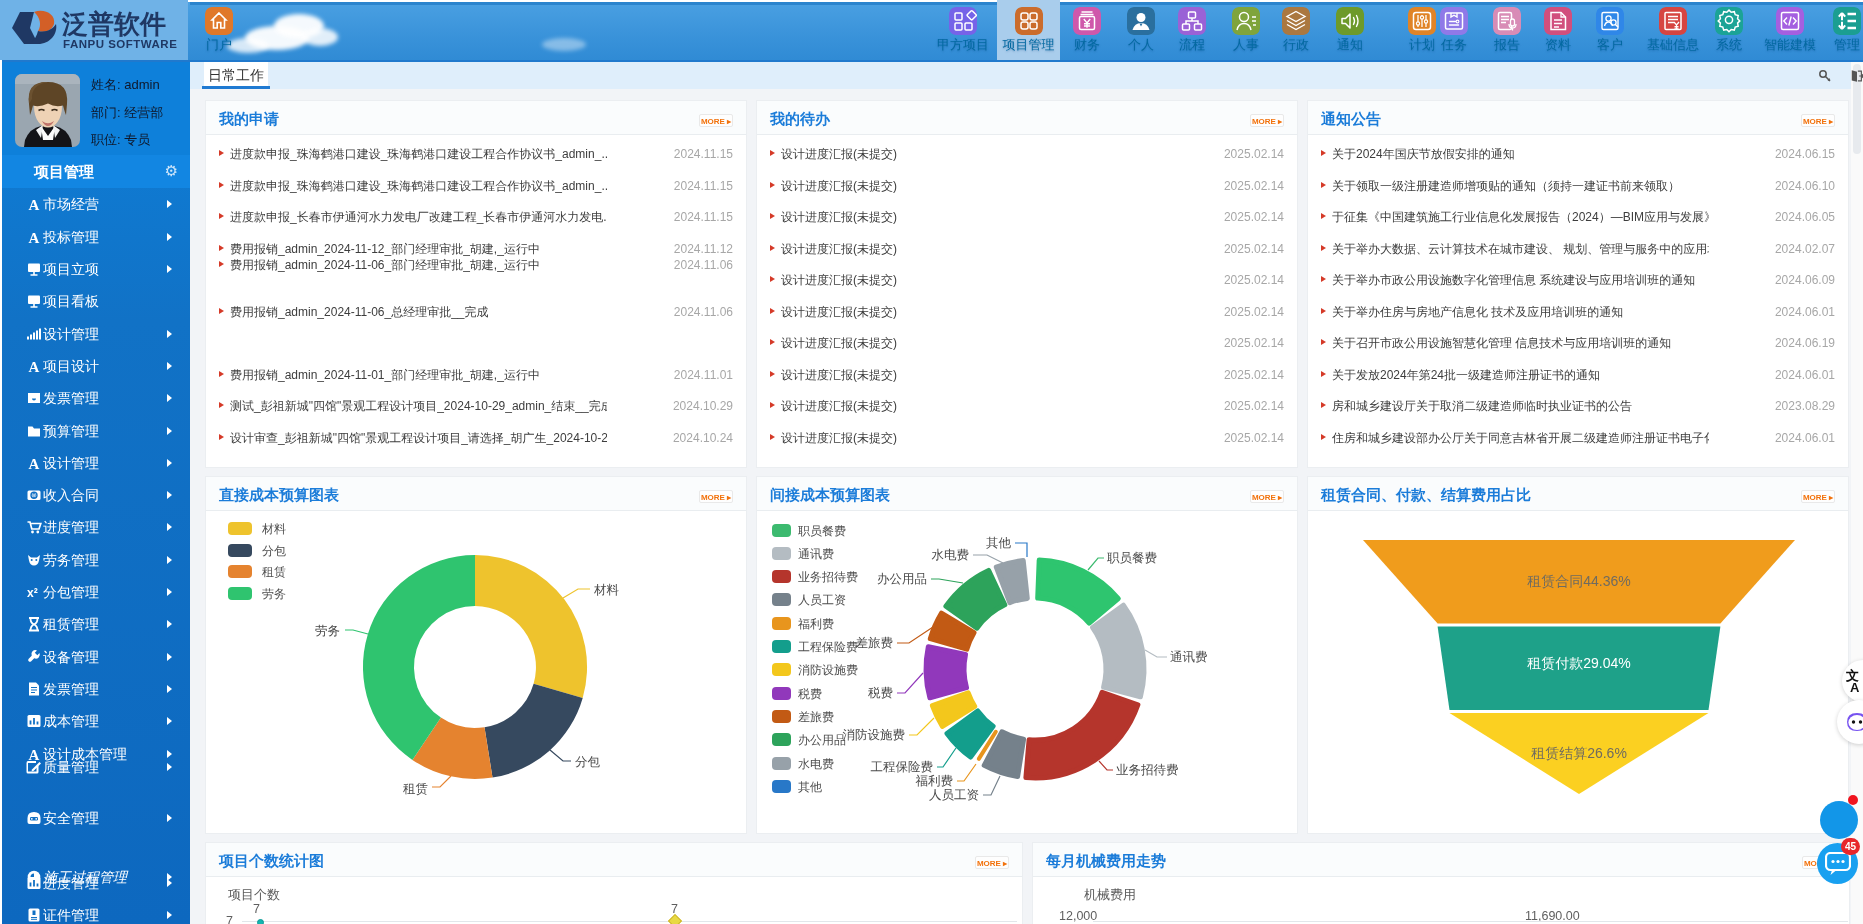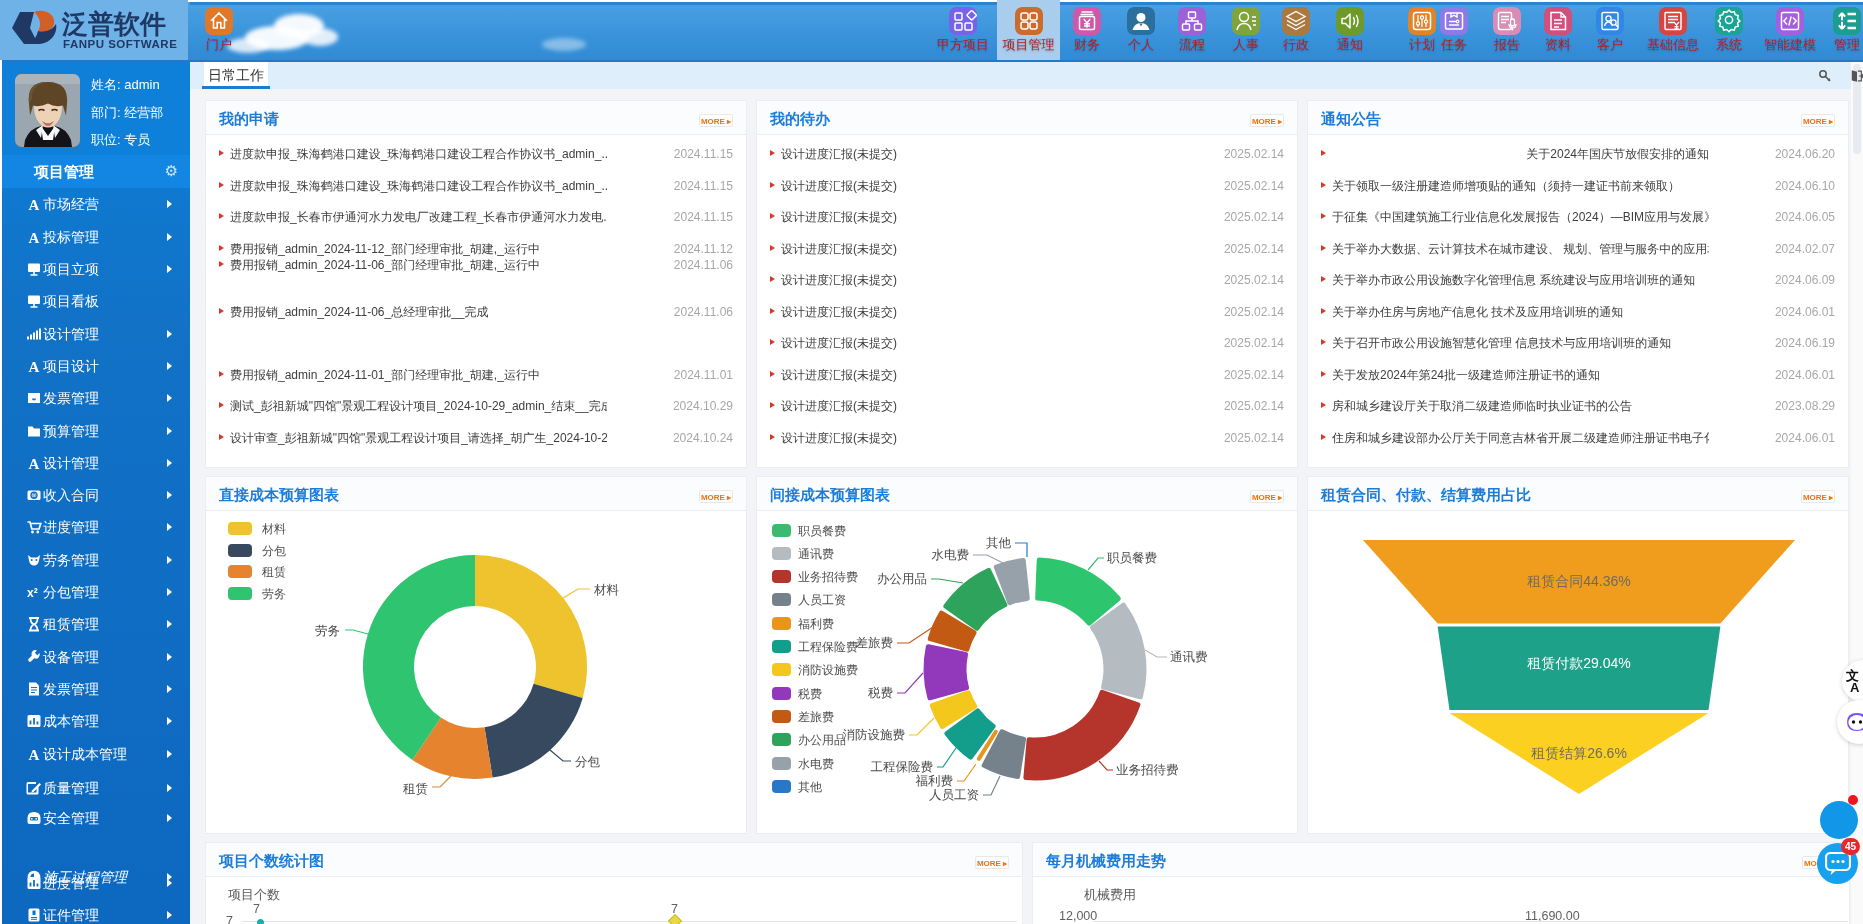--- a/index.html
+++ b/index.html
@@ -11,30 +11,30 @@
 
 #header { position:absolute; left:2px; top:2px; width:1861px; height:60px;
   background:linear-gradient(180deg,#4aa0e2 0%,#3a93da 55%,#2f8ad4 100%); }
 #logoblk { position:absolute; left:0; top:0; width:188px; height:60px; background:#6fb2e7; }
 #hdrline { position:absolute; left:2px; top:60px; width:1861px; height:2px; background:#2079cd; }
 .cloud { position:absolute; background:#fff; border-radius:50%; filter:blur(2px); opacity:.95; }
 
 
 .nav { position:absolute; top:0; height:60px; text-align:center; }
 .nav .ic { display:block; margin:7px auto 3px; width:28px; height:28px; border-radius:7px; }
-.nav .lb { display:block; color:#b91c1c; font-size:13px; line-height:14px; white-space:nowrap;
+.nav .lb { display:block; color:#0369a1; font-size:13px; line-height:14px; white-space:nowrap;
   text-shadow:0 1px 2px rgba(0,60,120,.35); }
 .nav.act { background:#a9cdec; }
 
 
 #sidebar { position:absolute; left:2px; top:62px; width:188px; height:862px;
   background:linear-gradient(180deg,#0e7fd9 0%,#1172c6 30%,#0d68bf 100%); }
 #usercard { position:absolute; left:0; top:0; width:188px; height:93px; background:#0e80da; }
 #photo { position:absolute; left:13px; top:12px; width:65px; height:73px; border-radius:7px; overflow:hidden; }
-.uinfo { position:absolute; left:89px; color:#ffffff; font-size:13px; white-space:nowrap; }
+.uinfo { position:absolute; left:89px; color:#0f172a; font-size:13px; white-space:nowrap; }
 #secthdr { position:absolute; left:0; top:93px; width:188px; height:33px; background:#1286e2;
   color:#fff; font-size:15px; font-weight:bold; line-height:33px; padding-left:32px; }
 #gear { position:absolute; right:12px; top:100px; color:#cfe6fa; font-size:15px; }
 #menu { position:absolute; left:0; top:0; width:188px; height:862px; }
 .mi { position:absolute; left:0; width:188px; height:32px; line-height:32px; color:#fff; font-size:14px; }
 .mi .mic { position:absolute; left:24px; top:8px; width:16px; height:16px; }
 .mi .mtx { position:absolute; left:41px; }
 .mi .arr { position:absolute; right:18px; top:12px; width:0; height:0;
   border-left:5px solid #fff; border-top:4px solid transparent; border-bottom:4px solid transparent; }
 
@@ -398,21 +398,21 @@
           <span class="mtx">成本管理</span>
           <span class="arr"></span>
         </div>
     <div class="mi" style="top:675.5px;">
           <svg class="mic" viewBox="0 0 16 16">
             <text x="8" y="13.5" font-size="15" font-weight="bold" text-anchor="middle" fill="#fff" font-family="Liberation Serif">A</text>
           </svg>
           <span class="mtx">设计成本管理</span>
           <span class="arr"></span>
         </div>
-    <div class="mi" style="top:710px;padding-left:48px;">
+    <div class="mi" style="top:689px;padding-left:48px;">
           <svg class="mic" viewBox="0 0 16 16">
             <path d="M2 4 h8 v-2 h-8 q-1.5 0 -1.5 2 v9 q0 1.5 1.5 1.5 h9 q1.5 0 1.5 -1.5 v-6 h-2 v5.5 h-8.5 Z" fill="#fff"></path>
             <path d="M6 10.5 l7.5 -7.5 1.5 1.5 -7.5 7.5 -2 .5 Z" fill="#fff"></path>
           </svg>
           <span class="mtx">质量管理</span>
           <span class="arr"></span>
         </div>
     <div class="mi" style="top:740.1px;">
           <svg class="mic" viewBox="0 0 16 16">
             <path d="M8 2 q6.5 0 6.5 6 v4 q0 2 -2 2 h-9 q-2 0 -2 -2 v-4 q0 -6 6.5 -6 Z" fill="#fff"></path>
@@ -566,24 +566,24 @@
     <div class="li" style="top:320.5px;">
         <span class="bt"></span>
         <span class="tx">设计进度汇报(未提交)</span>
         <span class="dt">2025.02.14</span>
       </div>
   </div>
   <div class="panel" style="left:1307px;top:100px;width:542px;height:368px;">
     <div class="phdr"></div>
       <div class="ptitle">通知公告</div>
       <div class="more">MORE ▸</div>
-    <div class="li" style="top:37.0px;text-align:right;">
+    <div class="li" style="top:37.0px;">
         <span class="bt"></span>
         <span class="tx">关于2024年国庆节放假安排的通知</span>
-        <span class="dt">2024.06.20</span>
+        <span class="dt">2024.06.15</span>
       </div>
     <div class="li" style="top:68.5px;">
         <span class="bt"></span>
         <span class="tx">关于领取一级注册建造师增项贴的通知（须持一建证书前来领取）</span>
         <span class="dt">2024.06.10</span>
       </div>
     <div class="li" style="top:100.0px;">
         <span class="bt"></span>
         <span class="tx">于征集《中国建筑施工行业信息化发展报告（2024）—BIM应用与发展》材料...</span>
         <span class="dt">2024.06.05</span>

